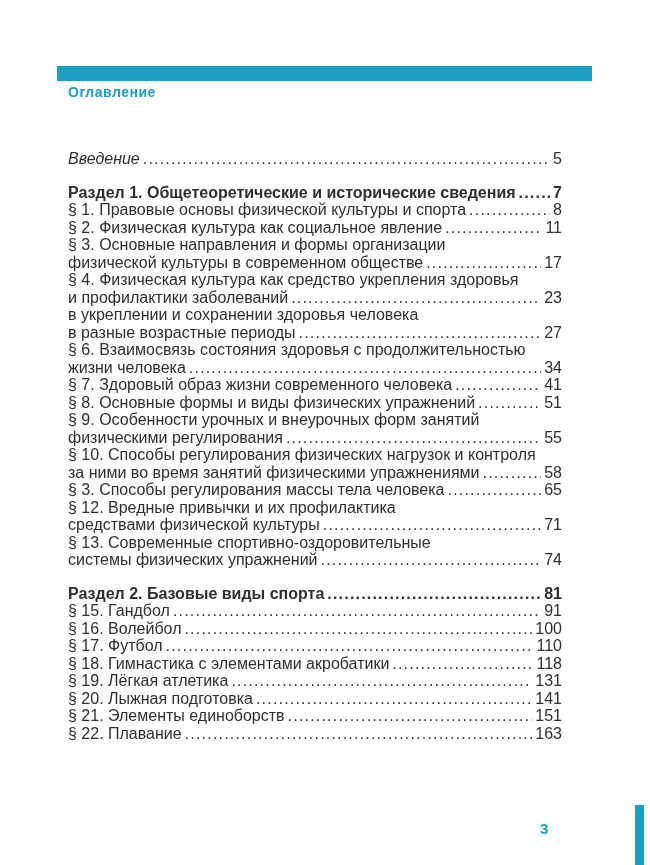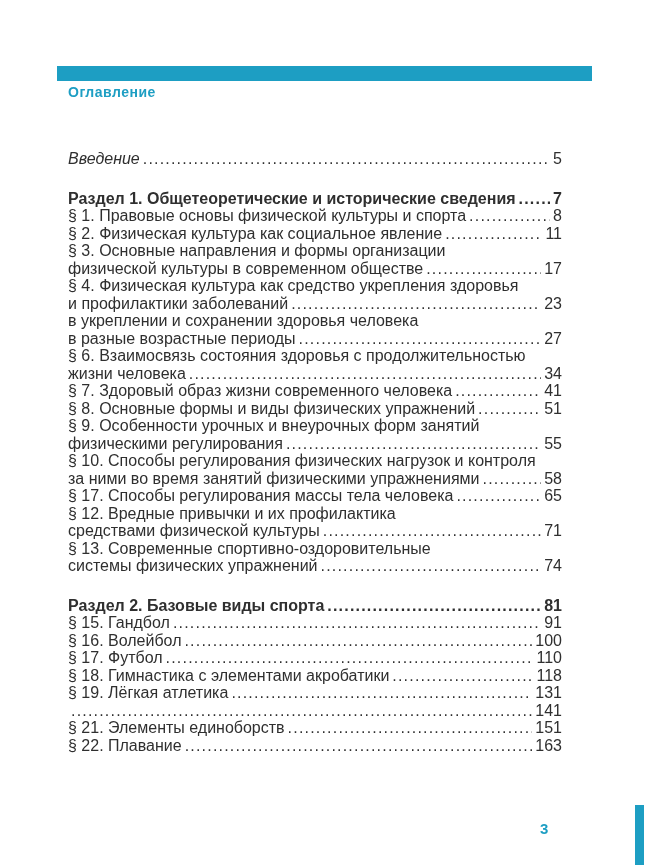--- a/index.html
+++ b/index.html
@@ -26,21 +26,21 @@
     color: var(--accent, #1d9ec3);
   }
   .toc {
     position: absolute;
     left: 68px; top: 150px;
     width: 494px;
     font-size: 16px;
     line-height: 17.5px;
   }
   .entry { margin: 0; }
-  .entry.gap { margin-top: 22px; }
+  .entry.gap { margin-top: 16px; }
   .entry.bold { font-weight: bold; }
   .entry.italic .txt { font-style: italic; }
   .line { text-align: left; }
   .line.last { display: flex; align-items: baseline; }
   .txt { white-space: nowrap; }
   .leader {
     flex: 1 1 auto;
     overflow: hidden;
     white-space: nowrap;
     margin: 0 3px;
@@ -158,21 +158,21 @@
       <div class="entry normal">
         <div class="line"><span class="txt">§ 10. Способы регулирования физических нагрузок и контроля</span></div>
         <div class="line last">
           <span class="txt">за ними во время занятий физическими упражнениями</span>
           <span class="leader"></span>
           <span class="pg">58</span>
         </div>
       </div>
       <div class="entry normal">
         <div class="line last">
-          <span class="txt">§ 17. Способы регулирования массы тела человека</span>
+          <span class="txt">§ 3. Способы регулирования массы тела человека</span>
           <span class="leader"></span>
           <span class="pg">65</span>
         </div>
       </div>
       <div class="entry normal">
         <div class="line"><span class="txt">§ 12. Вредные привычки и их профилактика</span></div>
         <div class="line last">
           <span class="txt">средствами физической культуры</span>
           <span class="leader"></span>
           <span class="pg">71</span>
@@ -223,20 +223,21 @@
       </div>
       <div class="entry normal">
         <div class="line last">
           <span class="txt">§ 19. Лёгкая атлетика</span>
           <span class="leader"></span>
           <span class="pg">131</span>
         </div>
       </div>
       <div class="entry normal">
         <div class="line last">
+          <span class="txt">§ 20. Лыжная подготовка</span>
           <span class="leader"></span>
           <span class="pg">141</span>
         </div>
       </div>
       <div class="entry normal">
         <div class="line last">
           <span class="txt">§ 21. Элементы единоборств</span>
           <span class="leader"></span>
           <span class="pg">151</span>
         </div>

